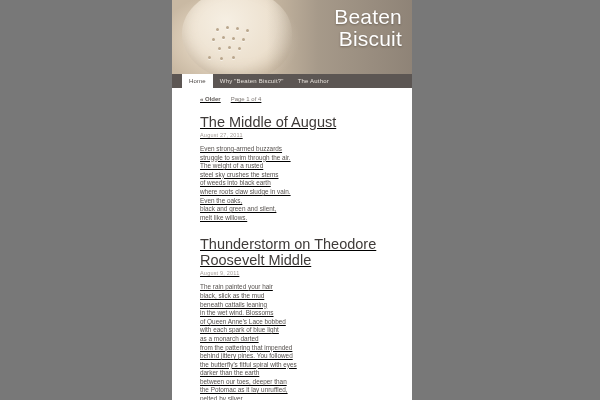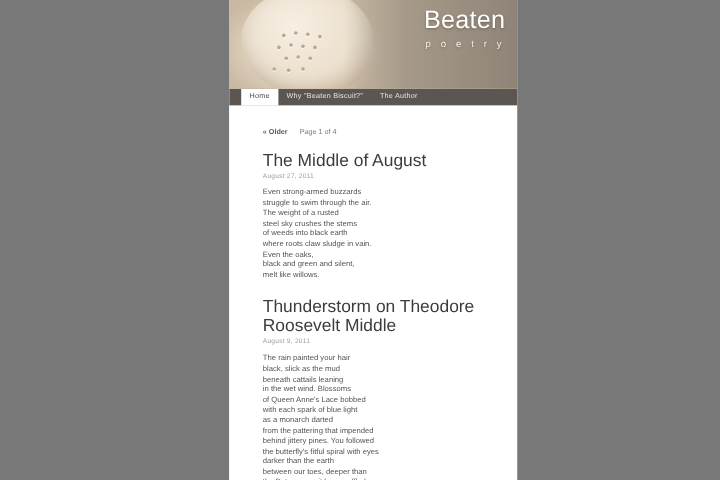--- a/index.html
+++ b/index.html
@@ -14,21 +14,21 @@
   }
   #page {
     position: relative;
     width: 600px;
     height: 400px;
     background: #787878;
   }
   
   .site {
     position: absolute;
-    left: 191px;
+    left: 172px;
     top: 0;
     width: 240px;
     height: 400px;
     background: #ffffff;
     overflow: hidden;
   }
   
   .header {
     position: relative;
     height: 74px;
@@ -106,23 +106,24 @@
     padding: 0 7px;
     white-space: nowrap;
     letter-spacing: .2px;
   }
   .nav-item.active {
     background: #ffffff;
     color: #4a4542;
   }
   
   .content {
-    padding: 20px 28px 0 28px;
+    padding: 8px 28px 0 28px;
     background: #ffffff;
     height: 312px;
+    text-decoration: underline;
   }
   .pager {
     display: flex;
     align-items: center;
     font-size: 6px;
     color: #7d7773;
     margin-bottom: 12px;
   }
   .pager .older {
     color: #5f5a57;
@@ -171,21 +172,21 @@
         <span class="dot" style="left:46px;top:47px;"></span>
         <span class="dot" style="left:56px;top:46px;"></span>
         <span class="dot" style="left:66px;top:47px;"></span>
         <span class="dot" style="left:36px;top:56px;"></span>
         <span class="dot" style="left:48px;top:57px;"></span>
         <span class="dot" style="left:60px;top:56px;"></span>
       </div>
       <div class="header-shade"></div>
       <div class="title-block">
         <div class="site-title">Beaten</div>
-        <div class="site-tagline">p o e t r y</div>
+        <div class="site-title">Biscuit</div>
       </div>
     </div>
 
     <div class="nav">
       <div class="nav-item active">Home</div>
       <div class="nav-item">Why "Beaten Biscuit?"</div>
       <div class="nav-item">The Author</div>
     </div>
 
     <div class="content">

